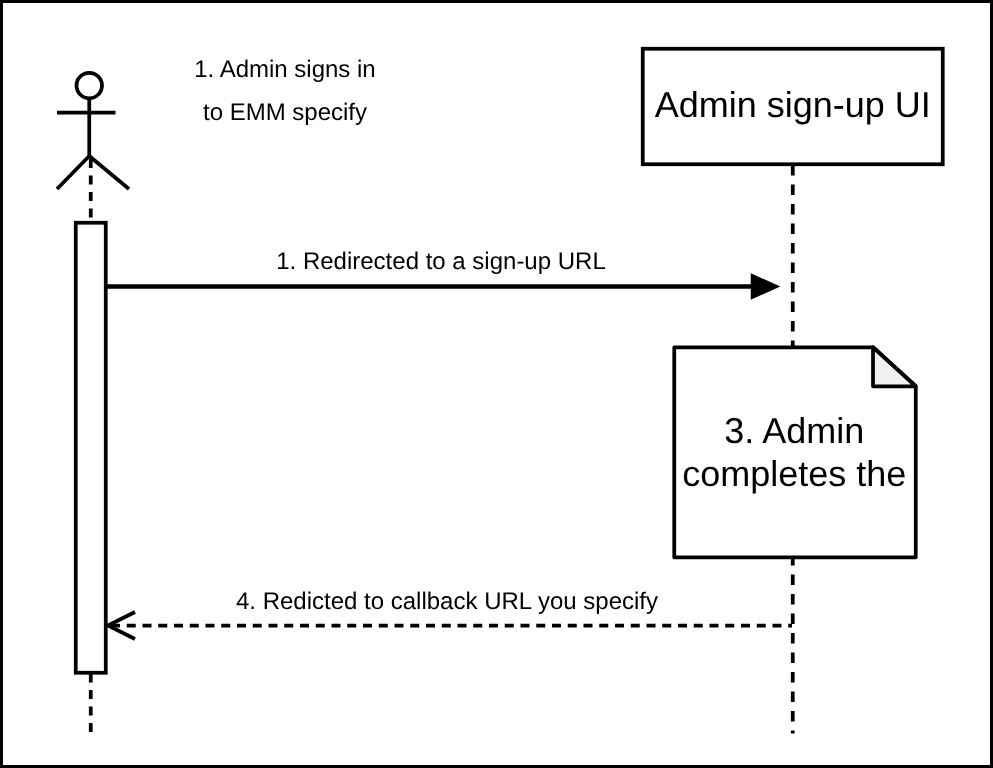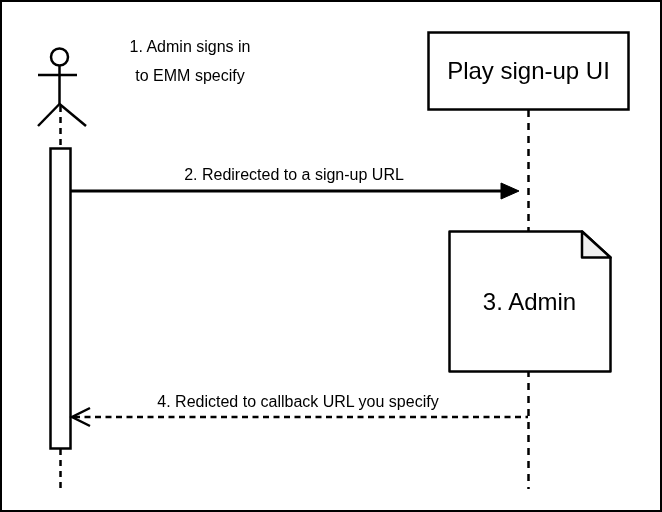--- a/index.html
+++ b/index.html
@@ -98,25 +98,26 @@
     <line x1="74" y1="417" x2="528" y2="417" stroke="#000000" stroke-width="2.5" stroke-dasharray="6,4.5"></line>
     <polyline points="90,408 72,417 90,426" fill="none" stroke="#000000" stroke-width="2.5"></polyline>
   </svg>
 
   <div class="label step1-label">
     <div>1. Admin signs in</div>
     <div>to EMM specify</div>
   </div>
 
   <div class="participant-label">
-    <span>Play sign-up UI</span>
+    <span>Admin sign-up UI</span>
   </div>
 
-  <div class="label step2-label">2. Redirected to a sign-up URL</div>
+  <div class="label step2-label">1. Redirected to a sign-up URL</div>
 
   <div class="note-label">
     <div>3. Admin</div>
+    <div>completes the</div>
   </div>
 
   <div class="label step4-label">4. Redicted to callback URL you specify</div>
 
   <div class="frame"></div>
 </div>
 
 </body></html>

